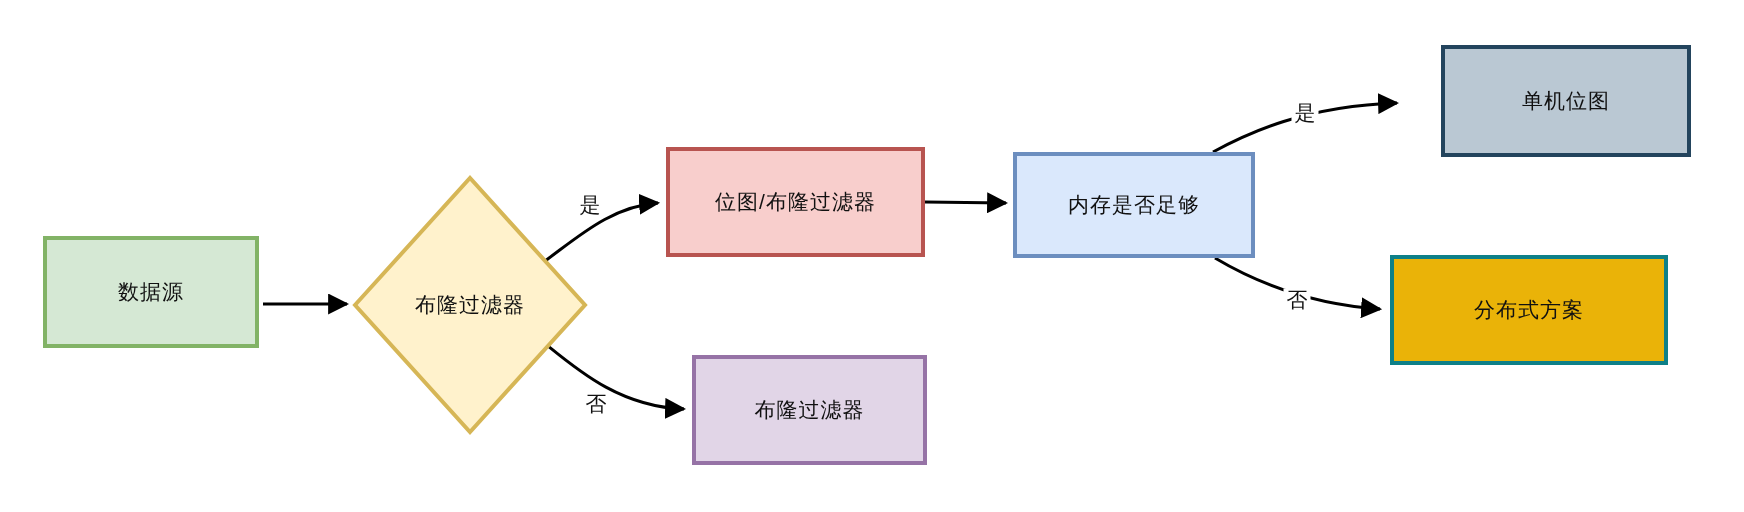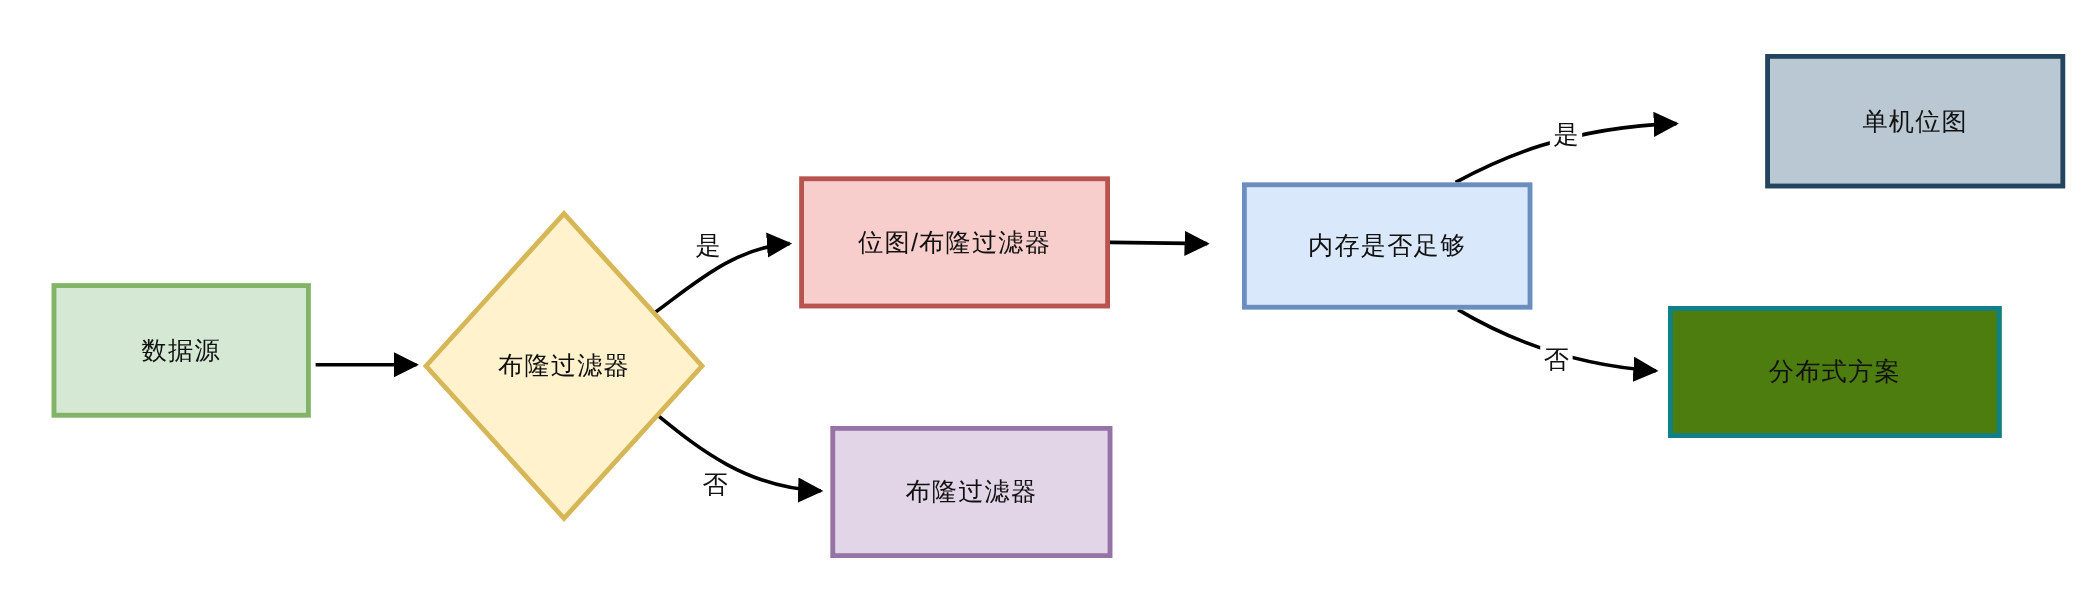--- a/index.html
+++ b/index.html
@@ -46,22 +46,22 @@
     background: #ffffff;
     font-size: 21px;
     line-height: 1.1;
     color: #111;
     padding: 0 3px;
   }
   
   .n-data-source   { left: 43px;   top: 236px; width: 216px; height: 112px; justify-content: center; }
   .n-bitmap-sort   { left: 666px;  top: 147px; width: 259px; height: 110px; }
   .n-bloom-filter  { left: 692px;  top: 355px; width: 235px; height: 110px; }
-  .n-memory        { left: 1013px; top: 152px; width: 242px; height: 106px; margin-left: 22px; }
-  .n-single        { left: 1471px; top: 45px;  width: 250px; height: 112px; }
+  .n-memory        { left: 1013px; top: 152px; width: 242px; height: 106px; }
+  .n-single        { left: 1441px; top: 45px;  width: 250px; height: 112px; }
   .n-distributed   { left: 1390px; top: 255px; width: 278px; height: 110px; }
   
   .l-yes-1 { left: 590px;  top: 205px; }
   .l-no-1  { left: 596px;  top: 404px; }
   .l-yes-2 { left: 1305px; top: 113px; }
   .l-no-2  { left: 1297px; top: 300px; }
 </style>
 </head>
 <body>
 
@@ -101,21 +101,21 @@
   </div>
 
   <div class="node n-memory" style="background-color: rgb(218, 232, 252); border-color: rgb(108, 142, 191);">
     <span>内存是否足够</span>
   </div>
 
   <div class="node n-single" style="background-color: rgb(186, 200, 211); border-color: rgb(35, 68, 93);">
     <span>单机位图</span>
   </div>
 
-  <div class="node n-distributed" style="background-color: #4d7c0f; border-color: rgb(14, 128, 136);">
+  <div class="node n-distributed" style="background-color: #eab308; border-color: rgb(14, 128, 136);">
     <span>分布式方案</span>
   </div>
 
   <span class="edge-label l-yes-1">是</span>
   <span class="edge-label l-no-1">否</span>
   <span class="edge-label l-yes-2">是</span>
   <span class="edge-label l-no-2">否</span>
 
 </div>
 

